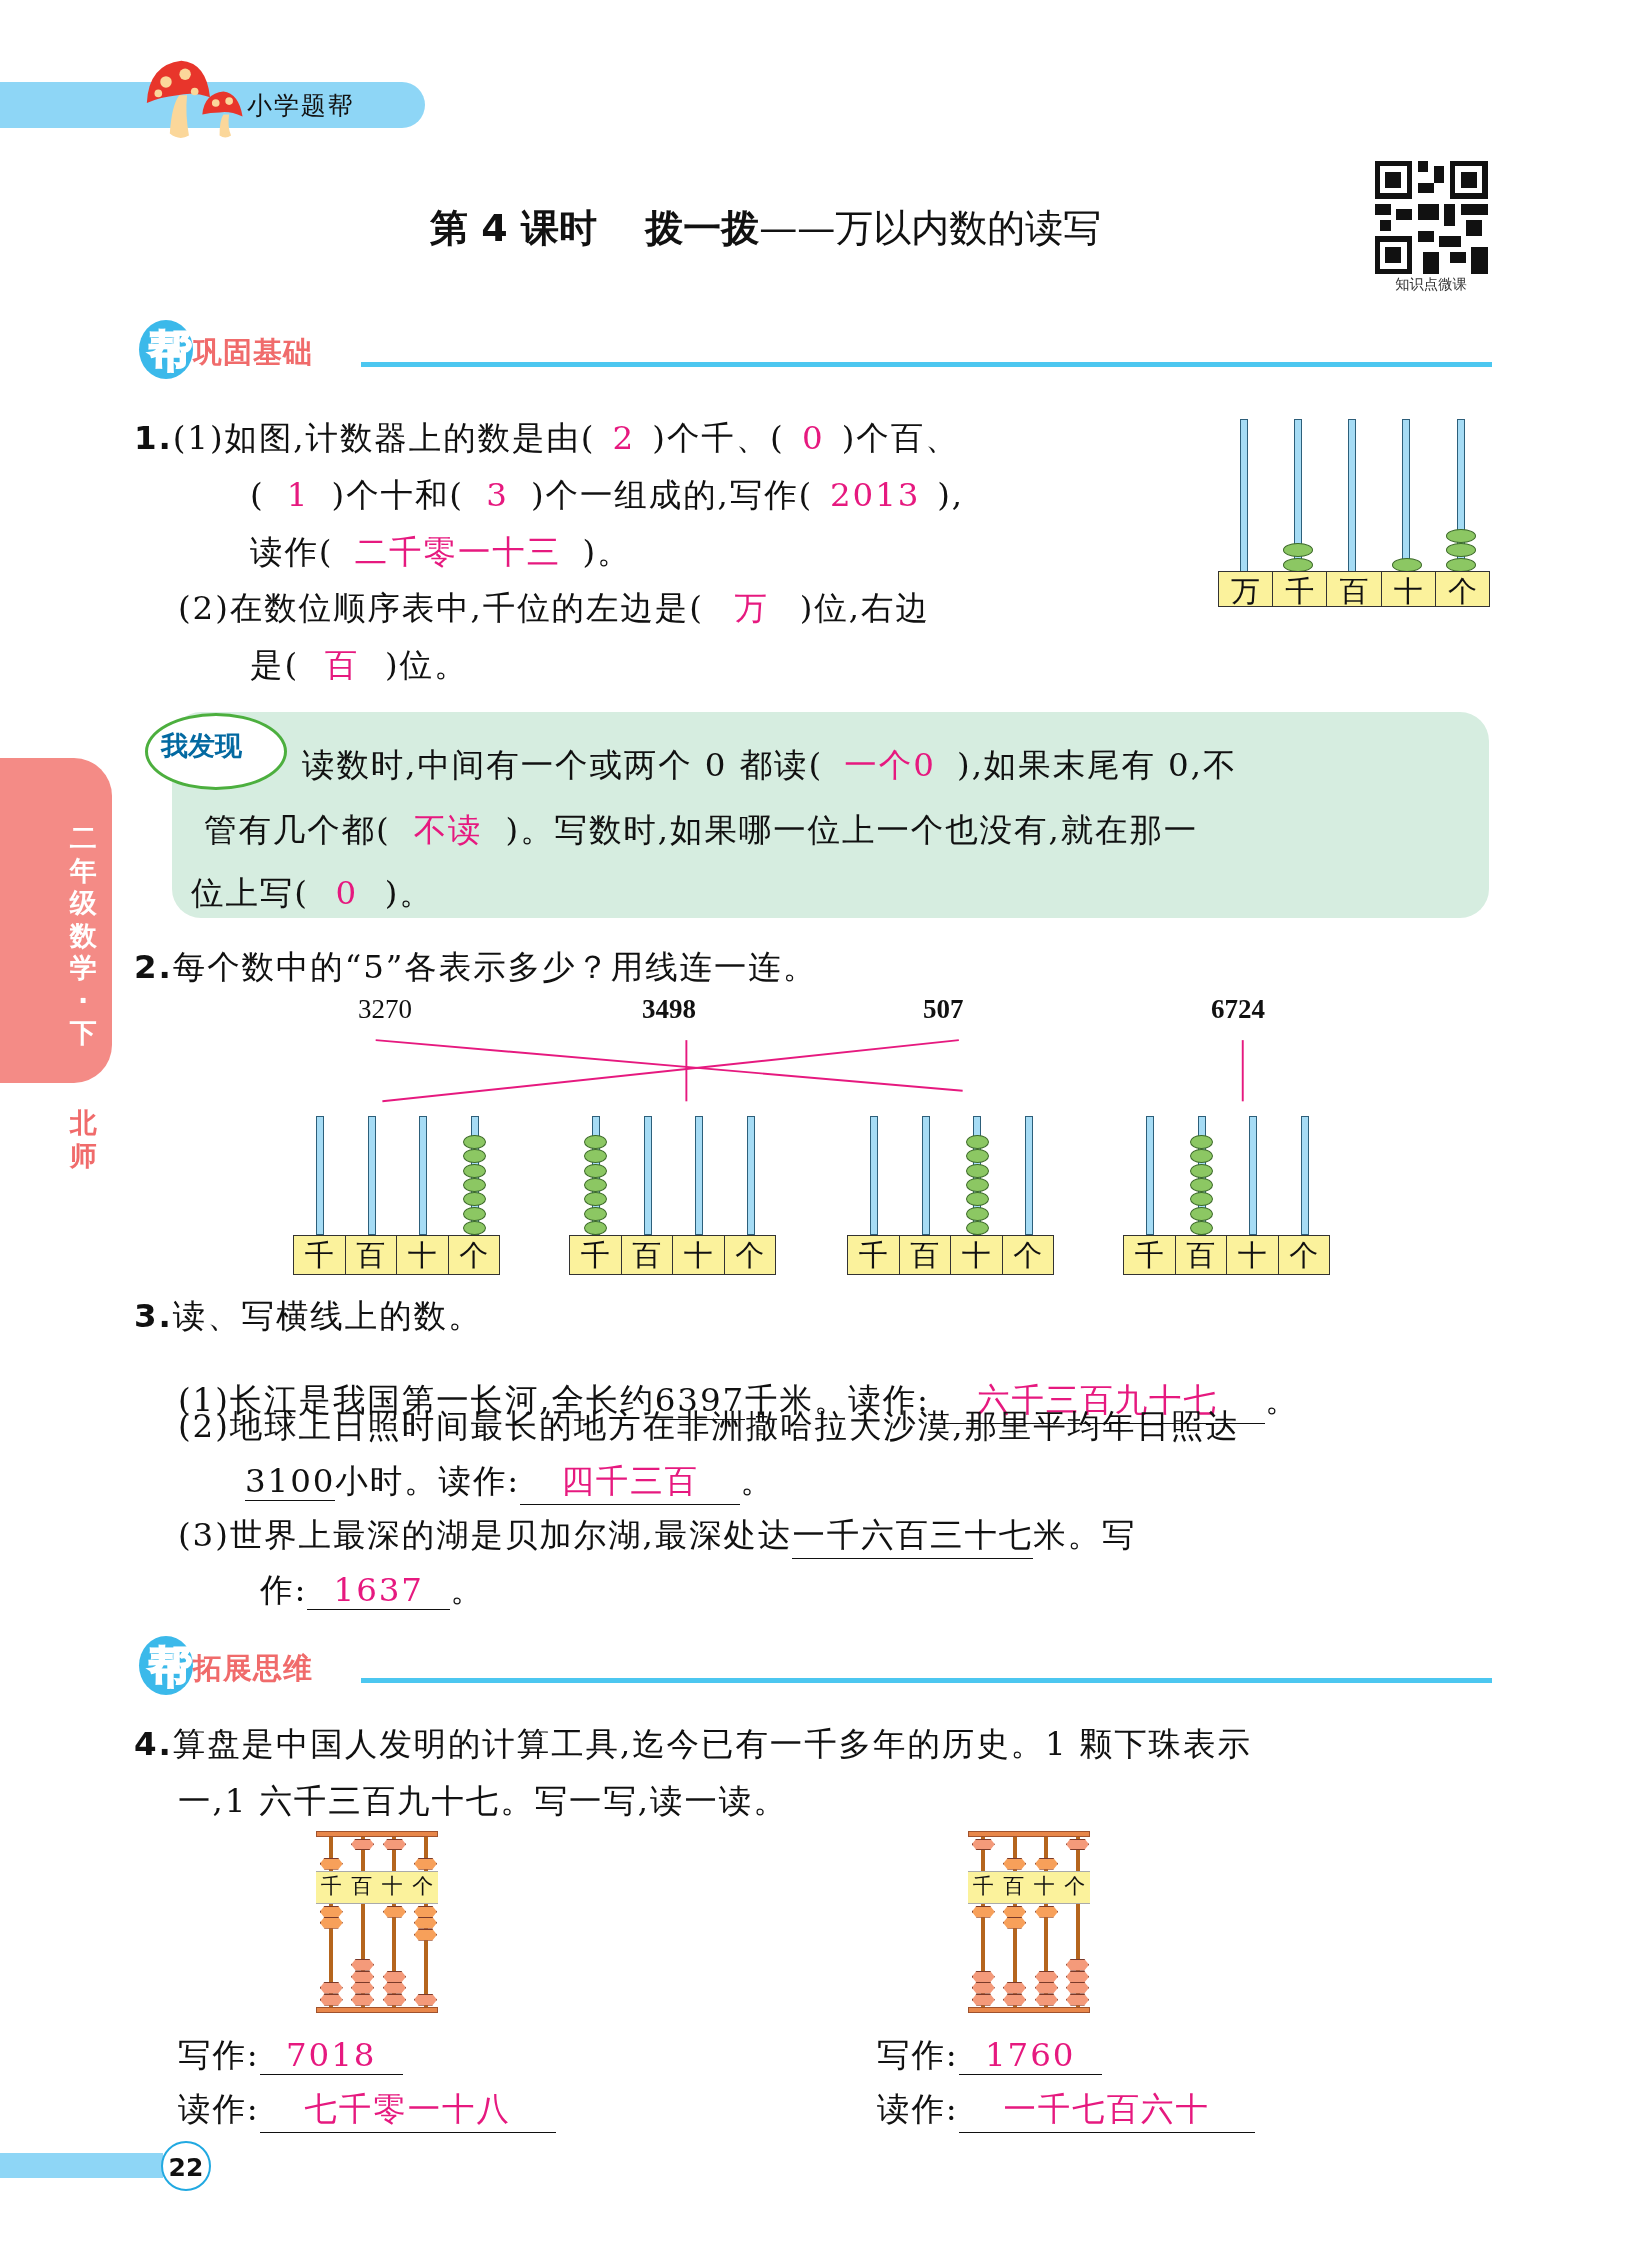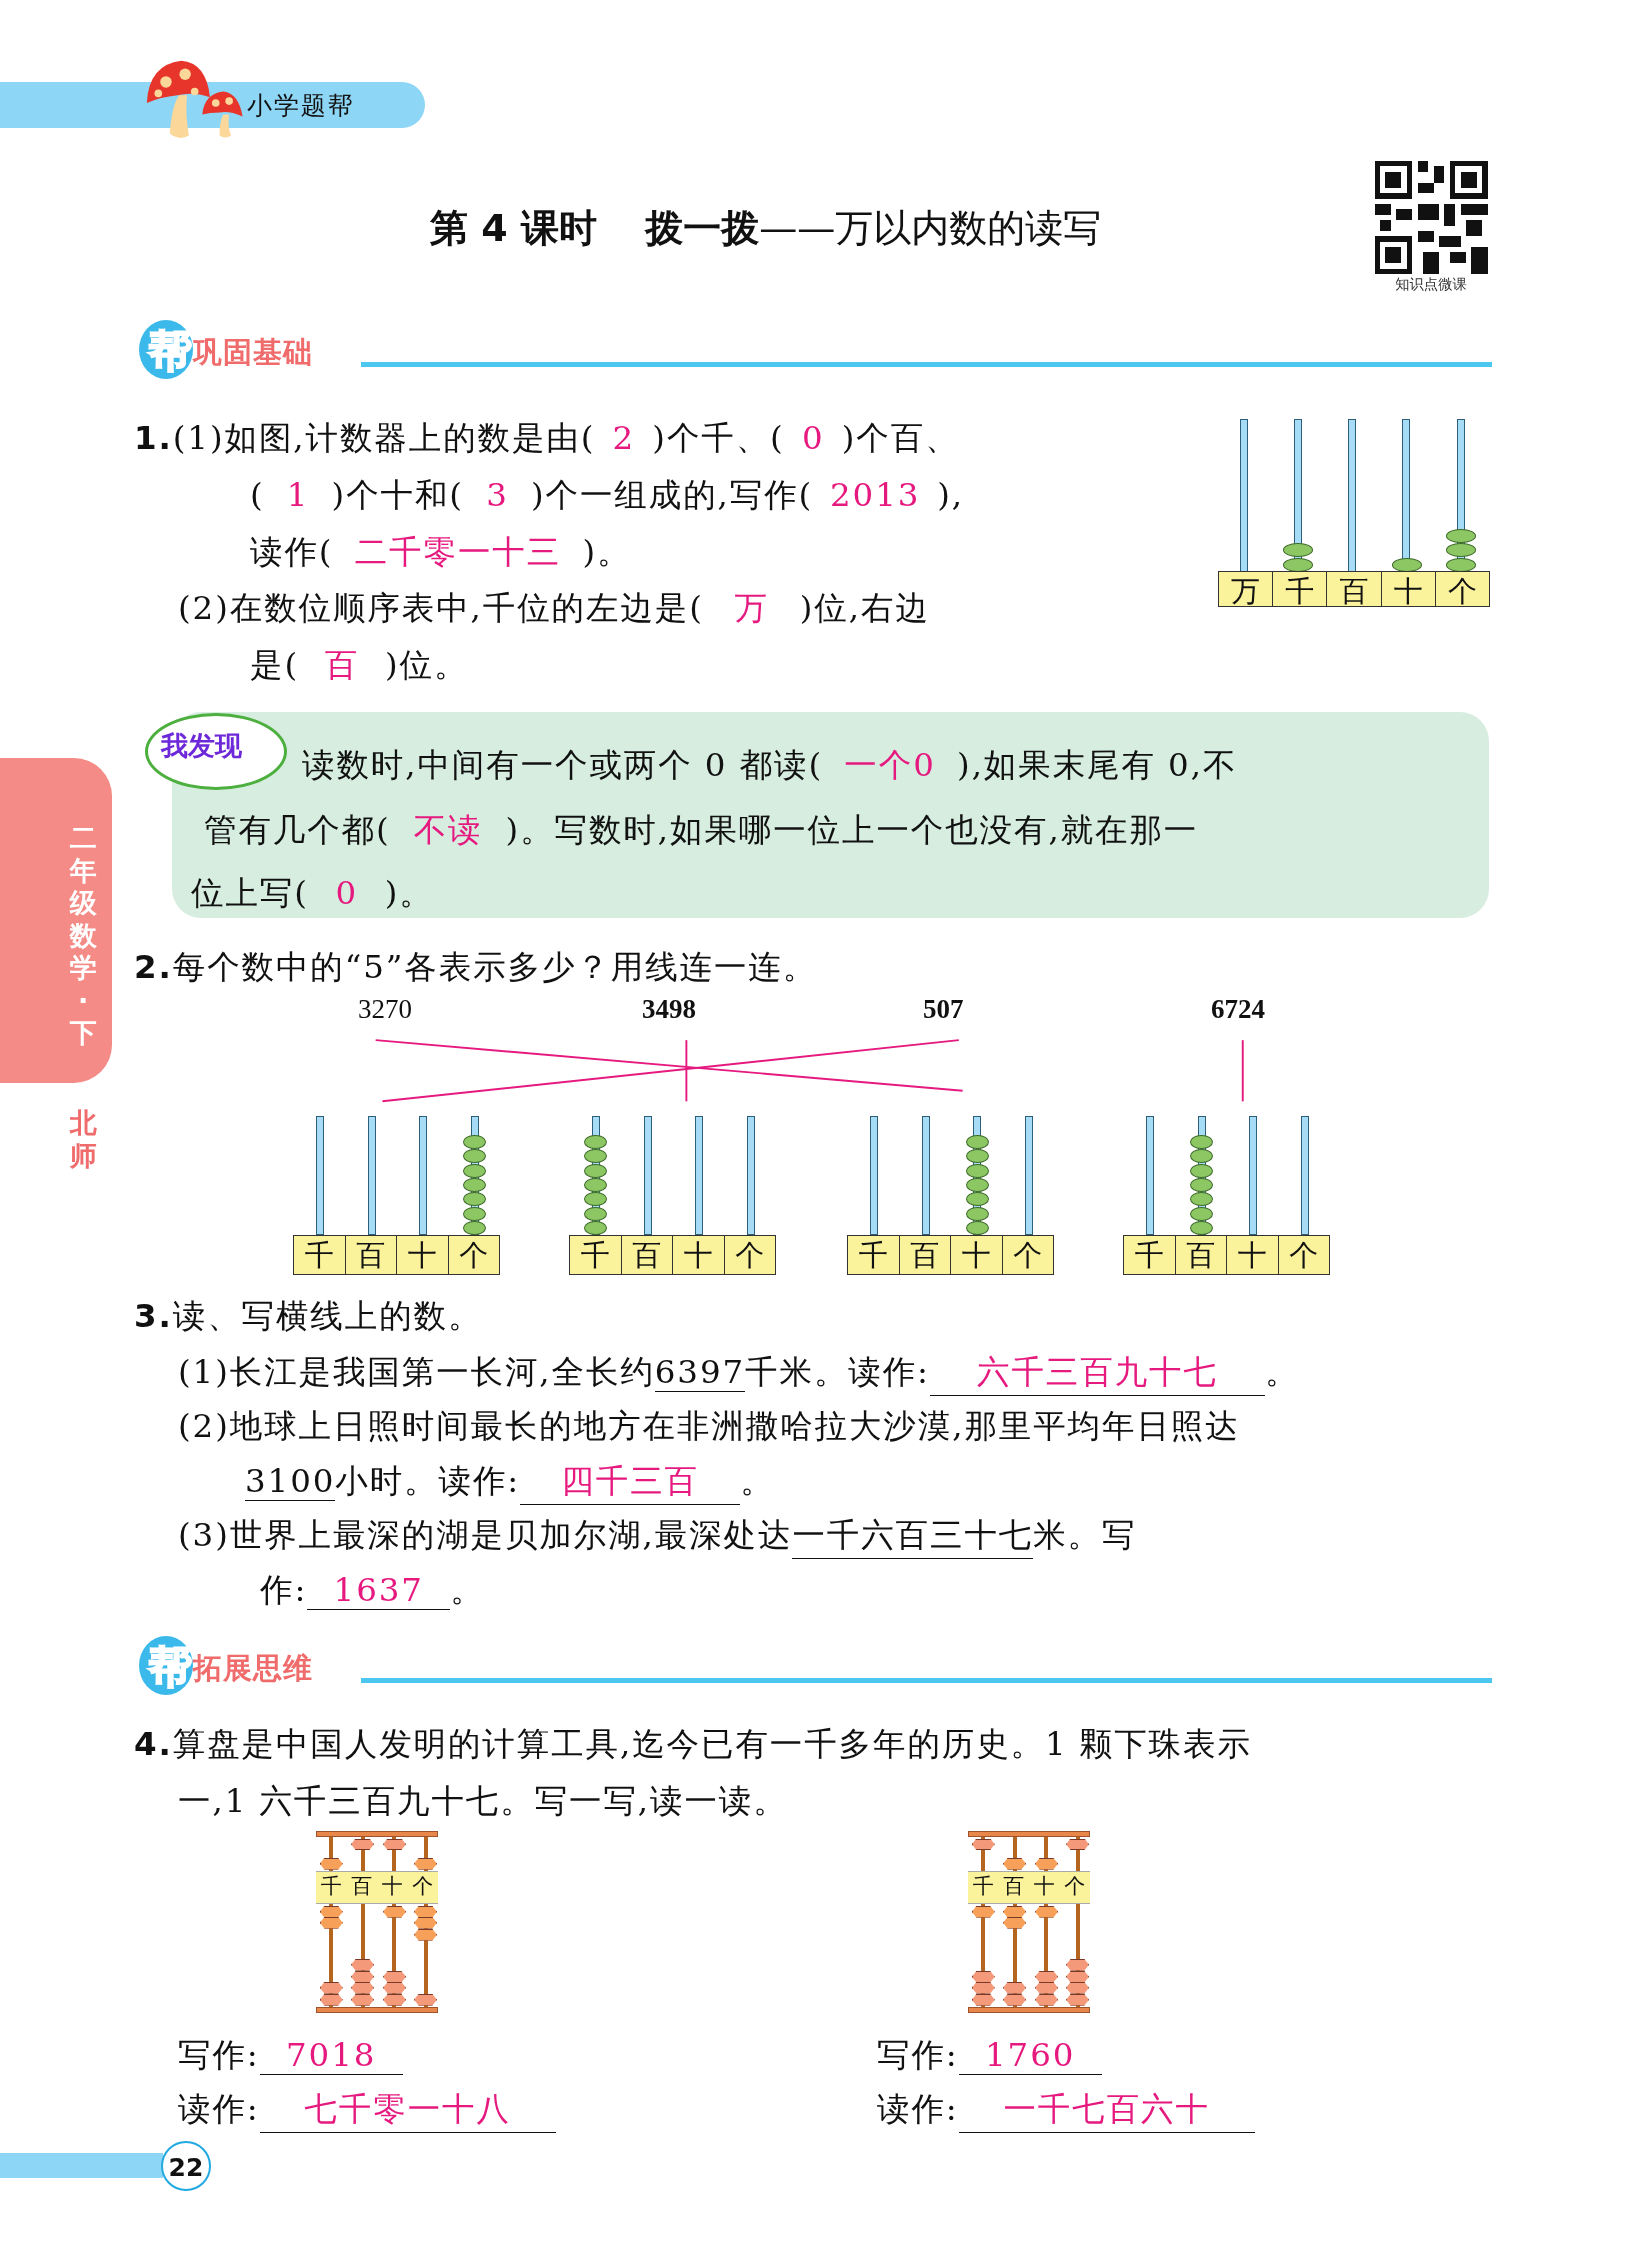--- a/index.html
+++ b/index.html
@@ -23,21 +23,21 @@
   .line{font-size:32.5px;white-space:nowrap;letter-spacing:1.9px;}
   .blank{display:inline-block;text-align:center;}
   .uline{display:inline-block;border-bottom:1.9px solid #111;text-align:center;}
   
   .sidetab{left:0;top:758px;width:112px;height:325px;background:#f48b86;border-radius:0 38px 38px 0;}
   .sidetab-text{left:67px;top:822px;width:32.5px;font-family:"DejaVu Sans",sans-serif;font-weight:bold;font-size:27px;color:#fff;line-height:32.5px;text-align:center;}
   .sidepub{left:67px;top:1107px;width:32.5px;font-family:"DejaVu Sans",sans-serif;font-weight:bold;font-size:27px;color:#f06b6b;line-height:32.5px;text-align:center;}
   
   .discover{left:172px;top:712px;width:1317px;height:206px;background:#d6ede0;border-radius:29px;}
   .bubble{left:145px;top:713px;width:136px;height:71px;border:3.8px solid #4caf3e;border-radius:50%;background:#fff;}
-  .bubble-text{left:161px;top:728px;font-family:"DejaVu Sans",sans-serif;font-weight:bold;font-size:27px;color:#6d28d9;}
+  .bubble-text{left:161px;top:728px;font-family:"DejaVu Sans",sans-serif;font-weight:bold;font-size:27px;color:#0369a1;}
   
   .rod{position:absolute;width:7.6px;background:#a6dcf5;border:1px solid #2d5f7a;box-sizing:border-box;}
   .base{position:absolute;display:flex;border:1px solid #333;background:#fbf29c;box-sizing:border-box;}
   .base span{flex:1;border-right:1px solid #333;text-align:center;font-family:"DejaVu Sans",sans-serif;font-size:29px;line-height:38px;}
   .base span:last-child{border-right:none;}
   .bead{position:absolute;background:#8cc763;border:1px solid #3d6a2a;border-radius:50%;box-sizing:border-box;}
   
   .abacus{position:absolute;width:122px;height:182px;}
   .abacus .frame{position:absolute;left:0;width:122px;height:5.7px;background:#e8874a;border:1px solid #a0522d;box-sizing:border-box;}
   .abacus .beam{position:absolute;left:0;top:40px;width:122px;height:32.5px;background:#fbf29c;border-top:1.9px solid #aaa;border-bottom:1.9px solid #aaa;box-sizing:border-box;display:flex;}
@@ -262,21 +262,21 @@
       <span>千</span>
       <span>百</span>
       <span>十</span>
       <span>个</span>
     </div>
 </div>
 
 <div class="abs line" style="left:134px;top:1295px">
   <b style="font-family:'DejaVu Sans',sans-serif">3.</b><span>读、写横线上的数。</span>
 </div>
-<div class="abs line" style="left:178px;top:1351px">
+<div class="abs line" style="left:178px;top:1379px">
   <span>(1)</span><span>长江是我国第一长河,全长约</span><span class="uline">6397</span><span>千米。读作:</span><span class="uline ans" style="width:335px">六千三百九十七</span><span>。</span>
 </div>
 <div class="abs line" style="left:178px;top:1405px">
   <span>(2)</span><span>地球上日照时间最长的地方在非洲撒哈拉大沙漠,那里平均年日照达</span>
 </div>
 <div class="abs line" style="left:245px;top:1460px">
   <span class="uline">3100</span><span>小时。读作:</span><span class="uline ans" style="width:220px">四千三百</span><span>。</span>
 </div>
 <div class="abs line" style="left:178px;top:1514px">
   <span>(3)</span><span>世界上最深的湖是贝加尔湖,最深处达</span><span class="uline">一千六百三十七</span><span>米。写</span>

